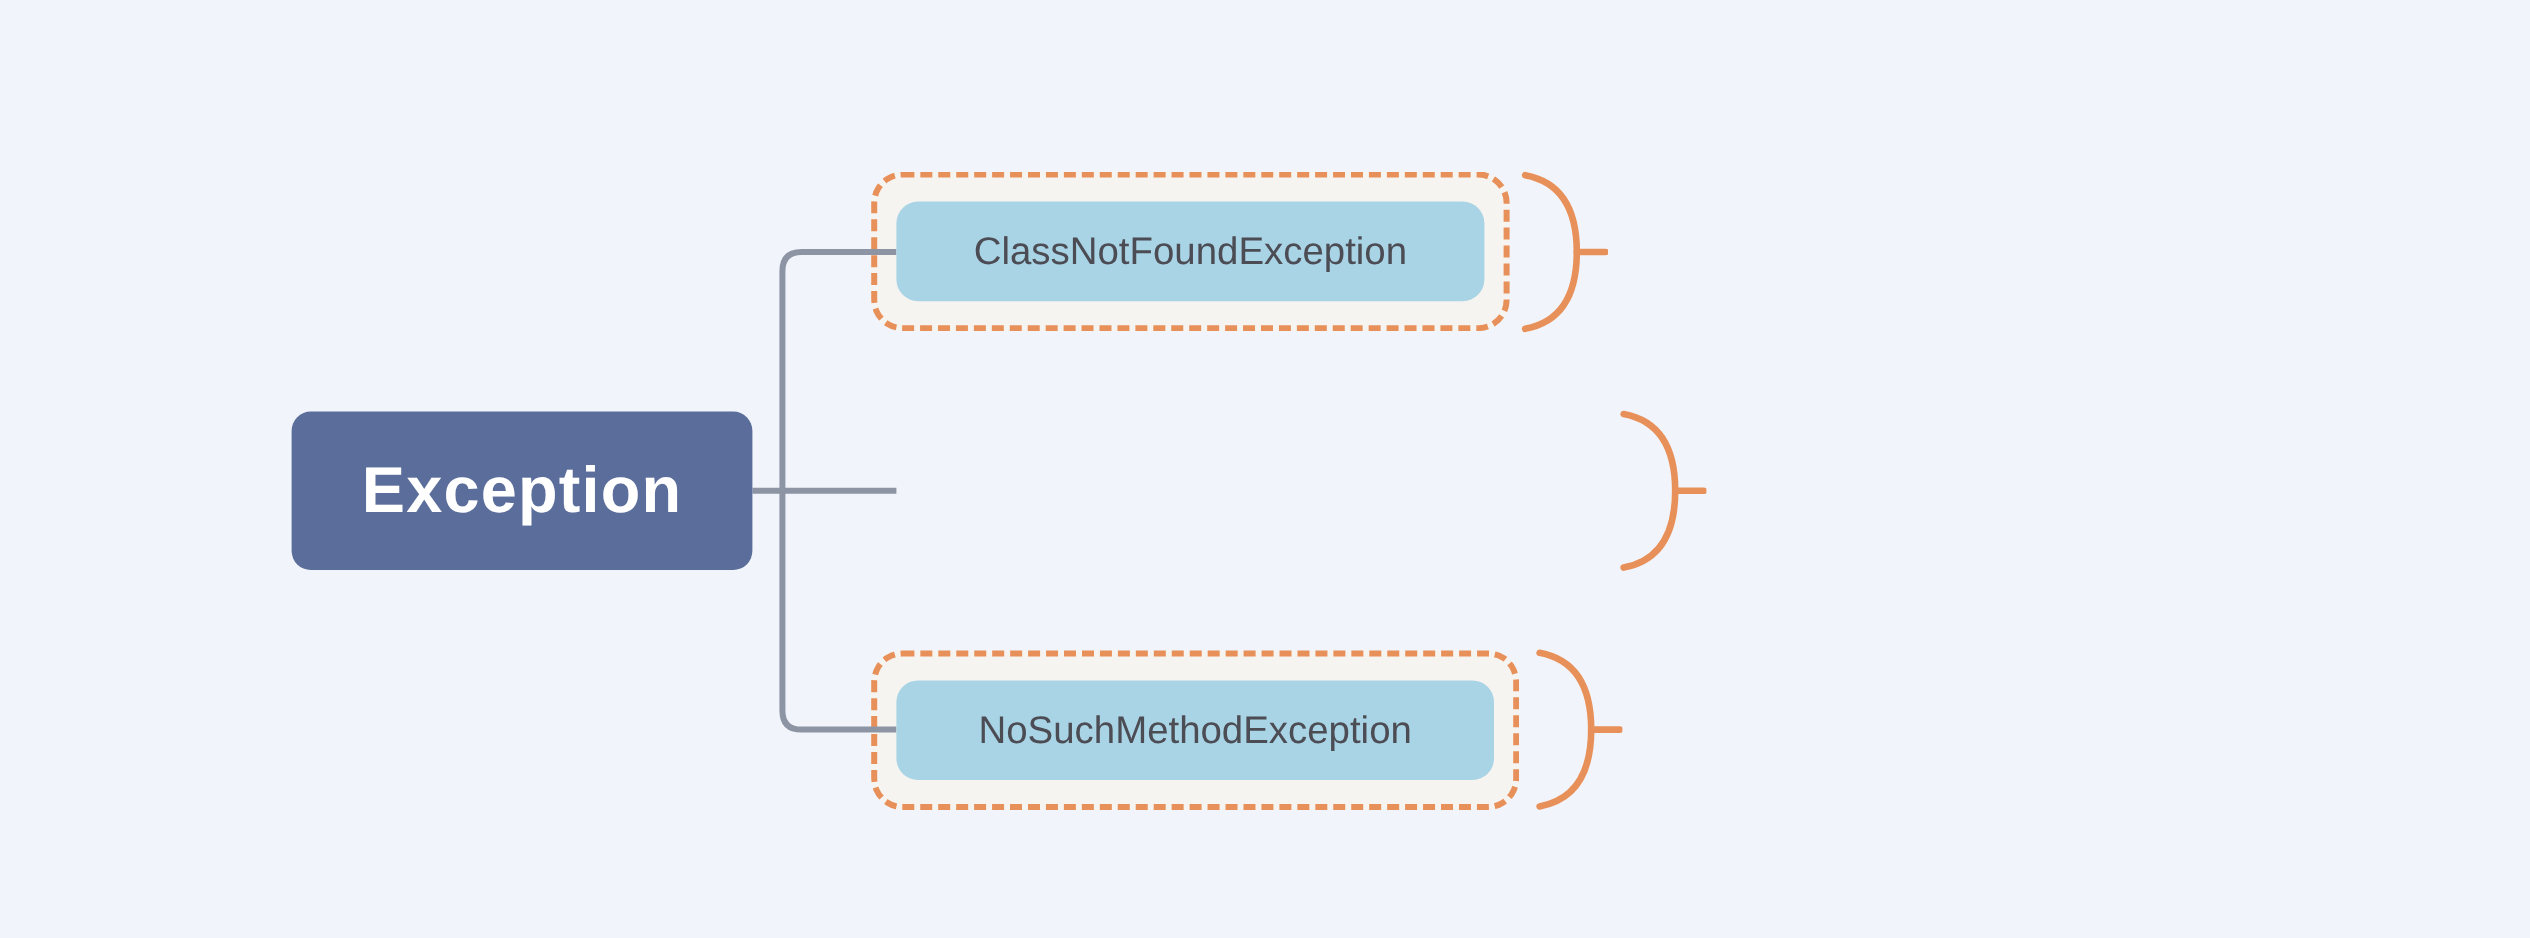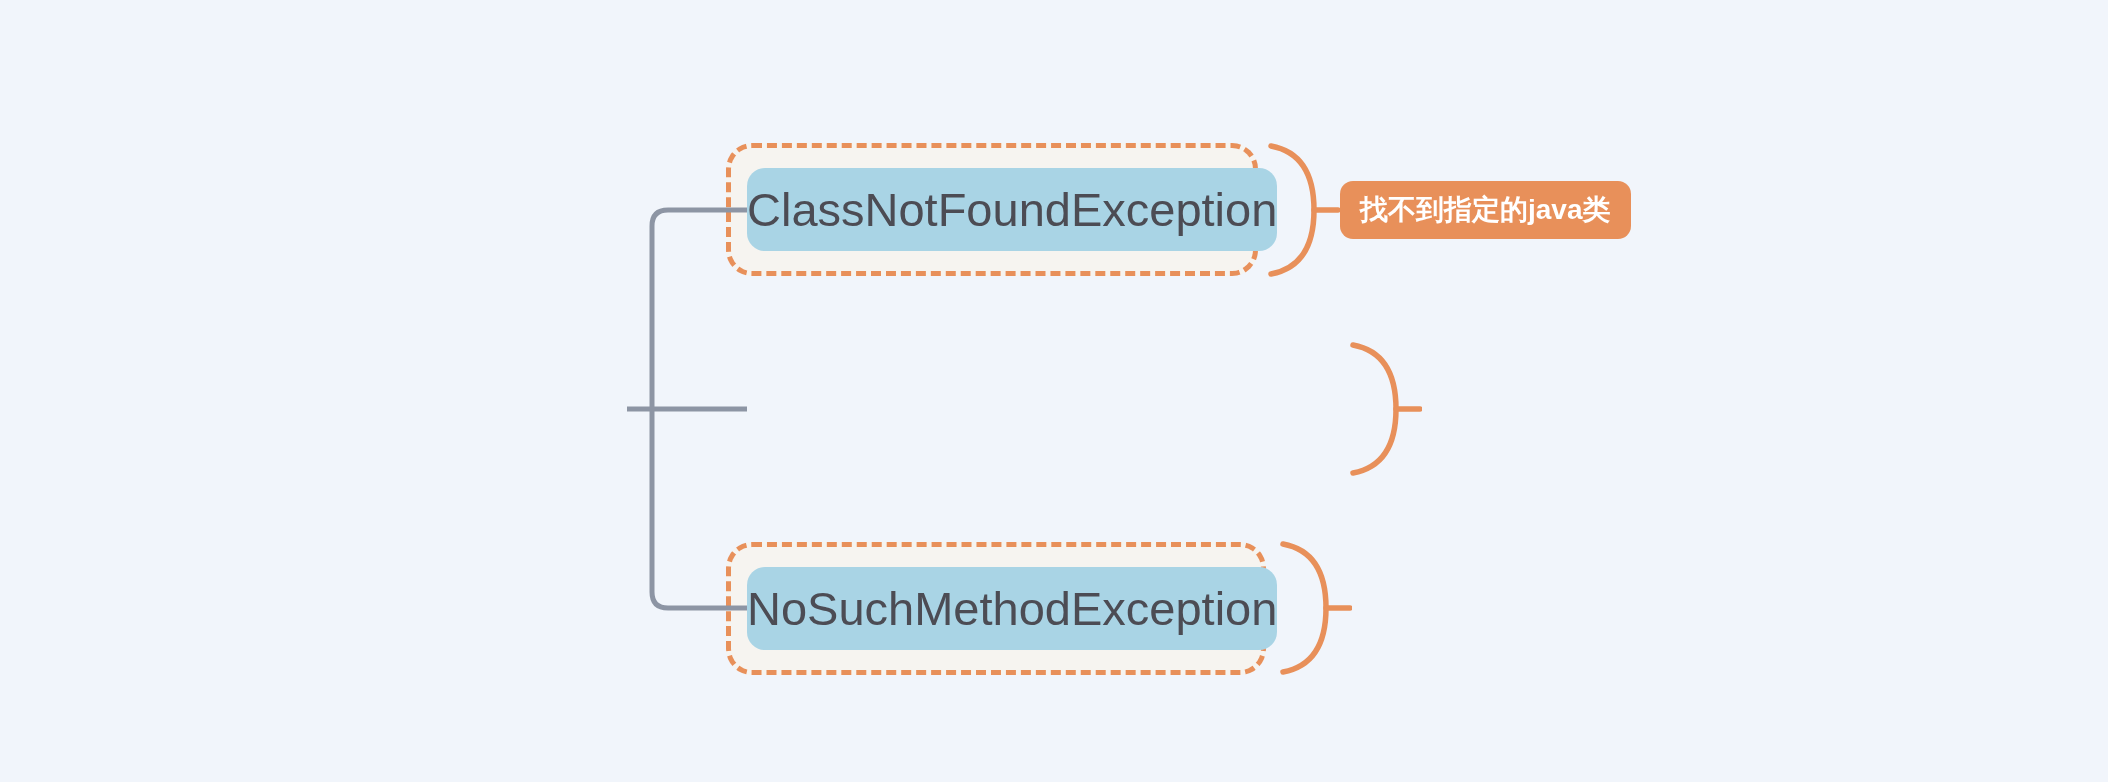--- a/index.html
+++ b/index.html
@@ -27,21 +27,21 @@
     border-radius:26px; background:var(--group-fill); padding:20px 16px; display:flex;
   }
   .branch-group.g1{left:726px; top:143px; width:532px;}
   .branch-group.g2{left:726px; top:342px; width:614px;}
   .branch-group.g3{left:726px; top:542px; width:540px;}
 
   .branch-node{
     position:relative; z-index:2; flex:1; background:var(--node-fill);
     border-radius:18px; display:flex; align-items:center; justify-content:center;
   }
-  .branch-node span{color:var(--node-text); font-size:47px; font-weight:400; white-space:nowrap;}
+  .branch-node span{color:var(--node-text); font-size:32px; font-weight:400; white-space:nowrap;}
 
   svg.brace{position:absolute; width:76px; height:140px; z-index:1;}
   svg.brace path{stroke:var(--accent-orange); stroke-width:5.5; fill:none; stroke-linecap:round;}
   svg.brace.b1{left:1264px; top:140px;}
   svg.brace.b2{left:1346px; top:339px;}
   svg.brace.b3{left:1276px; top:538px;}
 
   .note{
     position:absolute; height:58px; background:var(--accent-orange); border-radius:13px;
     display:inline-flex; align-items:center; padding:0 20px; z-index:2;
@@ -54,33 +54,33 @@
 </head>
 <body>
 
 <div class="canvas">
 
   <svg class="connectors" width="2108" height="782">
     <path d="M627 409 H747"></path>
     <path d="M747 210 H668 Q652 210 652 226 V592 Q652 608 668 608 H747"></path>
   </svg>
 
+  <div class="root-node">
+    <span>Exception</span>
+  </div>
 
   <div class="branch-group g1">
     <div class="branch-node">
       <span>ClassNotFoundException</span>
     </div>
   </div>
   <svg class="brace b1" viewBox="0 0 76 140">
     <path d="M7 6 Q50 14 50 70 Q50 126 7 134"></path>
     <path d="M50 70 H74"></path>
   </svg>
-  <div class="note n1">
-    <span>找不到指定的java类</span>
-  </div>
 
   <svg class="brace b2" viewBox="0 0 76 140">
     <path d="M7 6 Q50 14 50 70 Q50 126 7 134"></path>
     <path d="M50 70 H74"></path>
   </svg>
 
   <div class="branch-group g3">
     <div class="branch-node">
       <span>NoSuchMethodException</span>
     </div>

